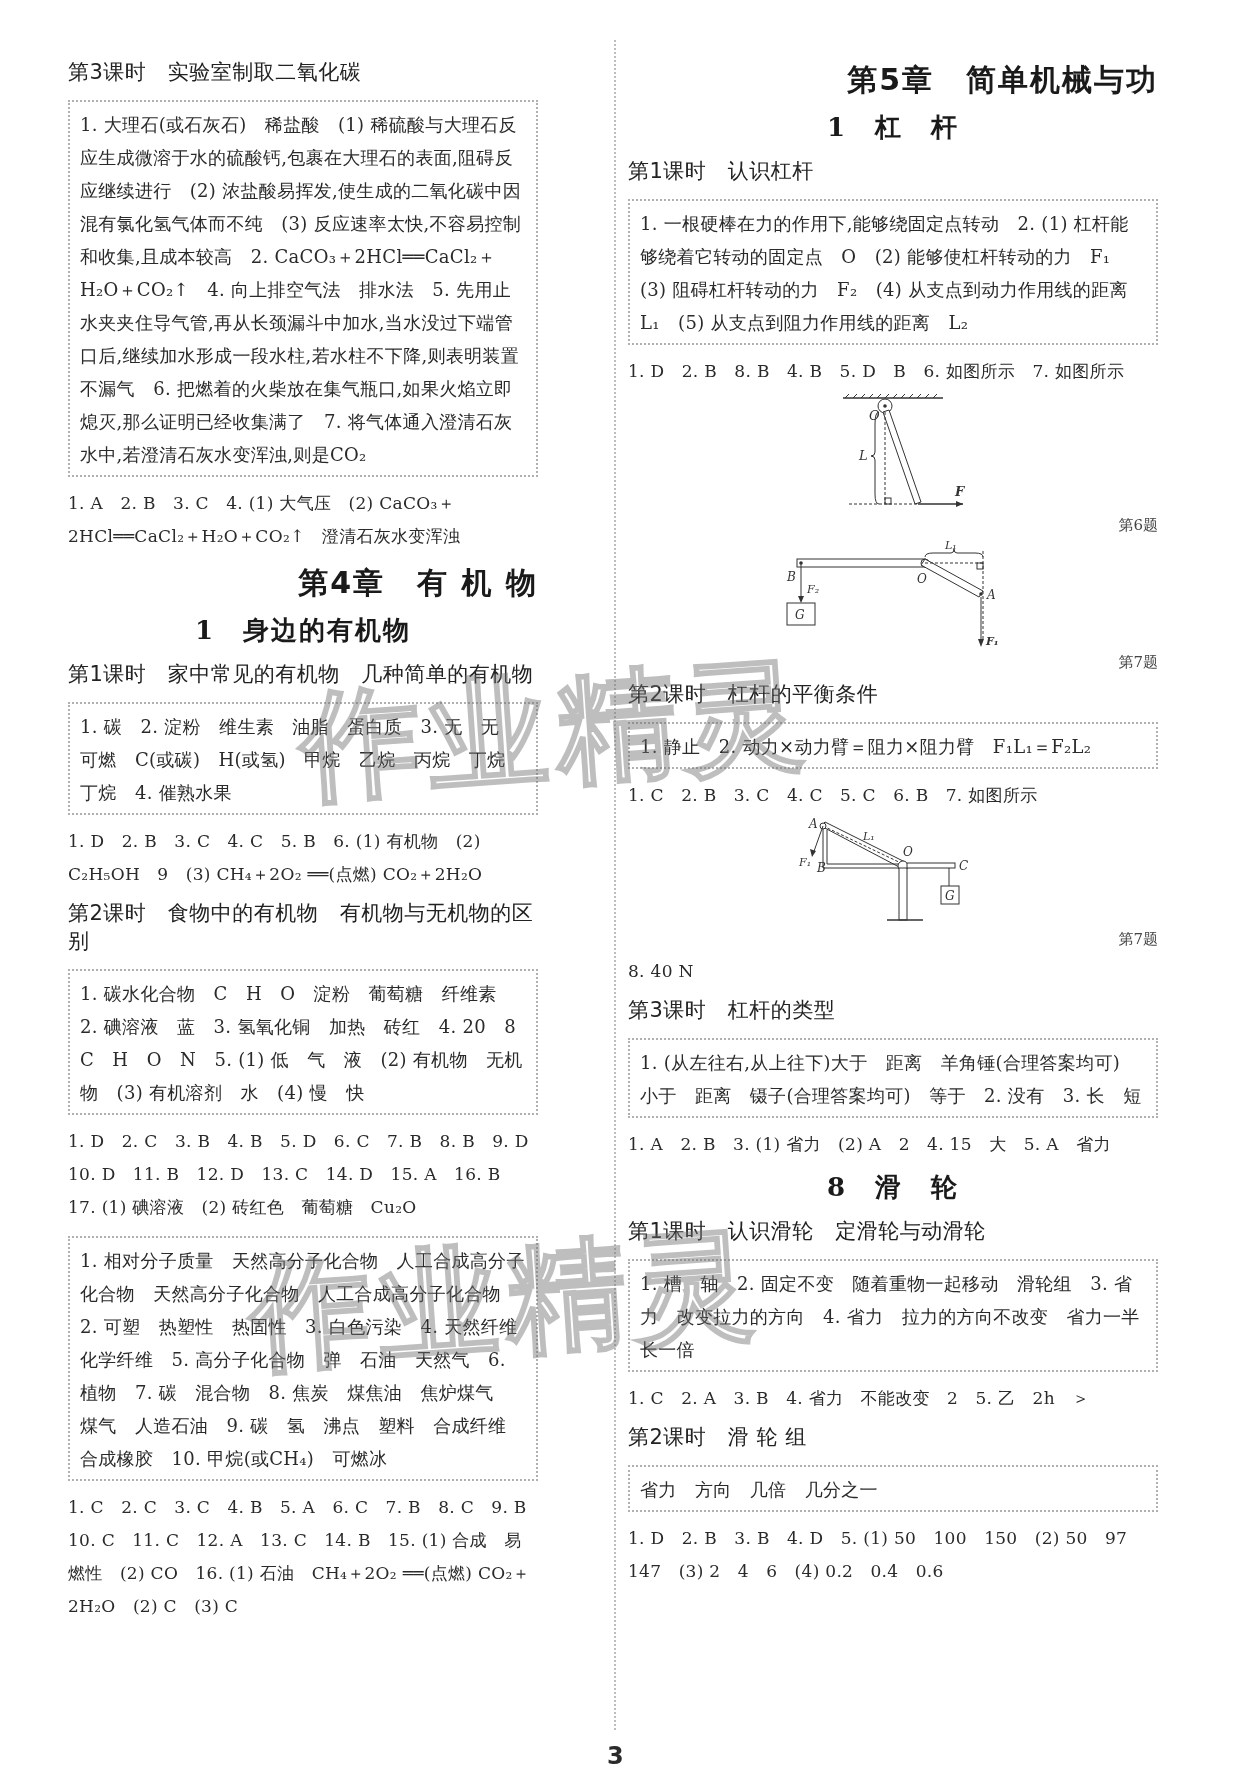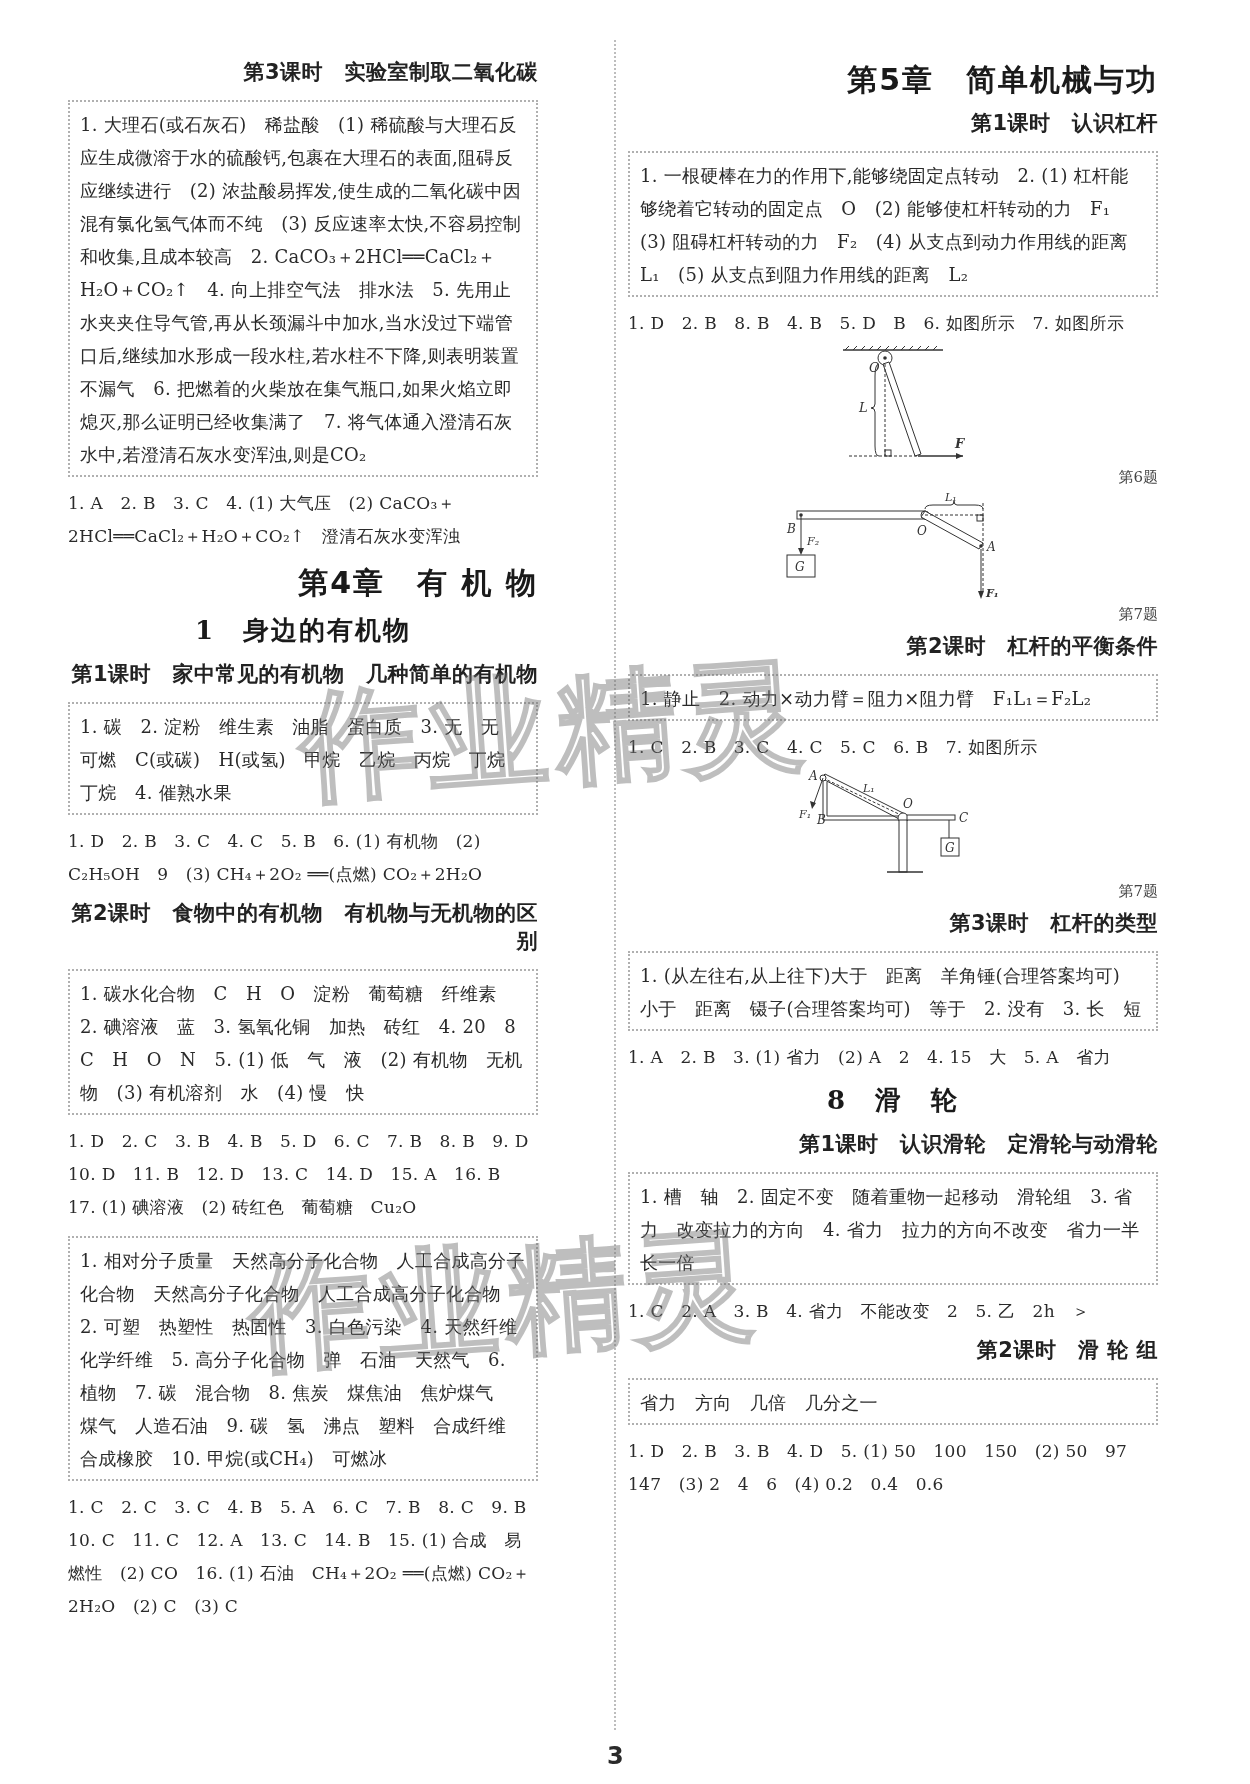--- a/index.html
+++ b/index.html
@@ -2,21 +2,21 @@
 <html><head>
 <meta charset="utf-8">
 <style>
   html,body{margin:0;padding:0;background:#fff;}
   body{width:1250px;height:1784px;position:relative;overflow:hidden;color:#2a2a2a;
        font-family:"DejaVu Serif","Liberation Serif",serif;}
   .col{position:absolute;top:50px;}
   .col-left{left:68px;width:470px;}
   .col-right{left:628px;width:530px;}
   .divider{position:absolute;left:614px;top:40px;height:1690px;border-left:2px dotted #bdbdbd;}
-  .lesson{font-family:"DejaVu Sans","Liberation Sans",sans-serif;font-size:21px;text-align:right;margin:8px 0 14px 0;color:#222;font-weight:700;letter-spacing:0.5px;}
+  .lesson{font-family:"DejaVu Sans","Liberation Sans",sans-serif;font-size:21px;text-align:left;margin:8px 0 14px 0;color:#222;font-weight:400;letter-spacing:0.5px;}
   .chapter{font-family:"DejaVu Sans","Liberation Sans",sans-serif;font-weight:800;font-size:30px;text-align:right;margin:10px 0 6px 0;color:#1a1a1a;letter-spacing:2px;}
   .section{font-family:"DejaVu Serif","Liberation Serif",serif;font-weight:800;font-size:26px;text-align:center;margin:8px 0 12px 0;color:#1a1a1a;letter-spacing:2px;line-height:36px;}
   .box{border:2px dotted #b0b0b0;padding:6px 10px 4px 10px;margin:0 0 10px 0;font-size:18px;line-height:33px;letter-spacing:0.3px;}
   .ans{font-size:17px;line-height:33px;margin:0 0 6px 0;letter-spacing:0.3px;}
   .figure{text-align:center;margin:4px 0 6px 0;}
   .caption{font-size:15px;color:#444;text-align:right;margin-top:-2px;}
   .page-no{position:absolute;left:607px;top:1742px;font-family:"DejaVu Sans","Liberation Sans",sans-serif;font-weight:700;font-size:24px;}
   .watermark{position:absolute;font-family:"DejaVu Sans","Liberation Sans",sans-serif;font-weight:900;font-size:120px;color:transparent;-webkit-text-stroke:2px rgba(110,110,110,0.45);letter-spacing:8px;pointer-events:none;transform:rotate(-4deg);}
   .wm1{left:300px;top:650px;}
   .wm2{left:250px;top:1220px;}
@@ -43,20 +43,21 @@
   <div class="ans">1. D　2. C　3. B　4. B　5. D　6. C　7. B　8. B　9. D　10. D　11. B　12. D　13. C　14. D　15. A　16. B　17. (1) 碘溶液　(2) 砖红色　葡萄糖　Cu₂O</div>
 
   <div class="section">
   </div>
   <div class="box">1. 相对分子质量　天然高分子化合物　人工合成高分子化合物　天然高分子化合物　人工合成高分子化合物　2. 可塑　热塑性　热固性　3. 白色污染　4. 天然纤维　化学纤维　5. 高分子化合物　弹　石油　天然气　6. 植物　7. 碳　混合物　8. 焦炭　煤焦油　焦炉煤气　煤气　人造石油　9. 碳　氢　沸点　塑料　合成纤维　合成橡胶　10. 甲烷(或CH₄)　可燃冰</div>
   <div class="ans">1. C　2. C　3. C　4. B　5. A　6. C　7. B　8. C　9. B　10. C　11. C　12. A　13. C　14. B　15. (1) 合成　易燃性　(2) CO　16. (1) 石油　CH₄＋2O₂ ══(点燃) CO₂＋2H₂O　(2) C　(3) C</div>
 </div>
 
 <div class="col col-right">
   <div class="chapter">第5章　简单机械与功</div>
+  <div class="section">1　杠　杆</div>
 
   <div class="lesson">第1课时　认识杠杆</div>
   <div class="box">1. 一根硬棒在力的作用下,能够绕固定点转动　2. (1) 杠杆能够绕着它转动的固定点　O　(2) 能够使杠杆转动的力　F₁　(3) 阻碍杠杆转动的力　F₂　(4) 从支点到动力作用线的距离　L₁　(5) 从支点到阻力作用线的距离　L₂</div>
   <div class="ans">1. D　2. B　8. B　4. B　5. D　B　6. 如图所示　7. 如图所示</div>
 
   <div class="figure">
     <svg width="160" height="120" viewBox="0 0 160 120">
       <line x1="30" y1="4" x2="130" y2="4" stroke="#333" stroke-width="1.5"></line>
       <g stroke="#333" stroke-width="1">
         <line x1="32" y1="4" x2="36" y2="0"></line>
@@ -137,20 +138,21 @@
       <text x="16" y="10" font-size="12" font-style="italic" fill="#333">A</text>
       <text x="24" y="54" font-size="12" font-style="italic" fill="#333">B</text>
       <text x="110" y="38" font-size="12" font-style="italic" fill="#333">O</text>
       <text x="166" y="52" font-size="12" font-style="italic" fill="#333">C</text>
       <text x="70" y="22" font-size="11" font-style="italic" fill="#333">L₁</text>
       <text x="6" y="48" font-size="11" font-style="italic" fill="#333">F₁</text>
       <text x="152" y="82" font-size="12" font-style="italic" fill="#333">G</text>
     </svg>
     <div class="caption">第7题</div>
   </div>
+  <div class="ans">8. 40 N</div>
 
   <div class="lesson">第3课时　杠杆的类型</div>
   <div class="box">1. (从左往右,从上往下)大于　距离　羊角锤(合理答案均可)　小于　距离　镊子(合理答案均可)　等于　2. 没有　3. 长　短</div>
   <div class="ans">1. A　2. B　3. (1) 省力　(2) A　2　4. 15　大　5. A　省力</div>
 
   <div class="section">8　滑　轮</div>
 
   <div class="lesson">第1课时　认识滑轮　定滑轮与动滑轮</div>
   <div class="box">1. 槽　轴　2. 固定不变　随着重物一起移动　滑轮组　3. 省力　改变拉力的方向　4. 省力　拉力的方向不改变　省力一半　长一倍</div>
   <div class="ans">1. C　2. A　3. B　4. 省力　不能改变　2　5. 乙　2h　＞</div>

